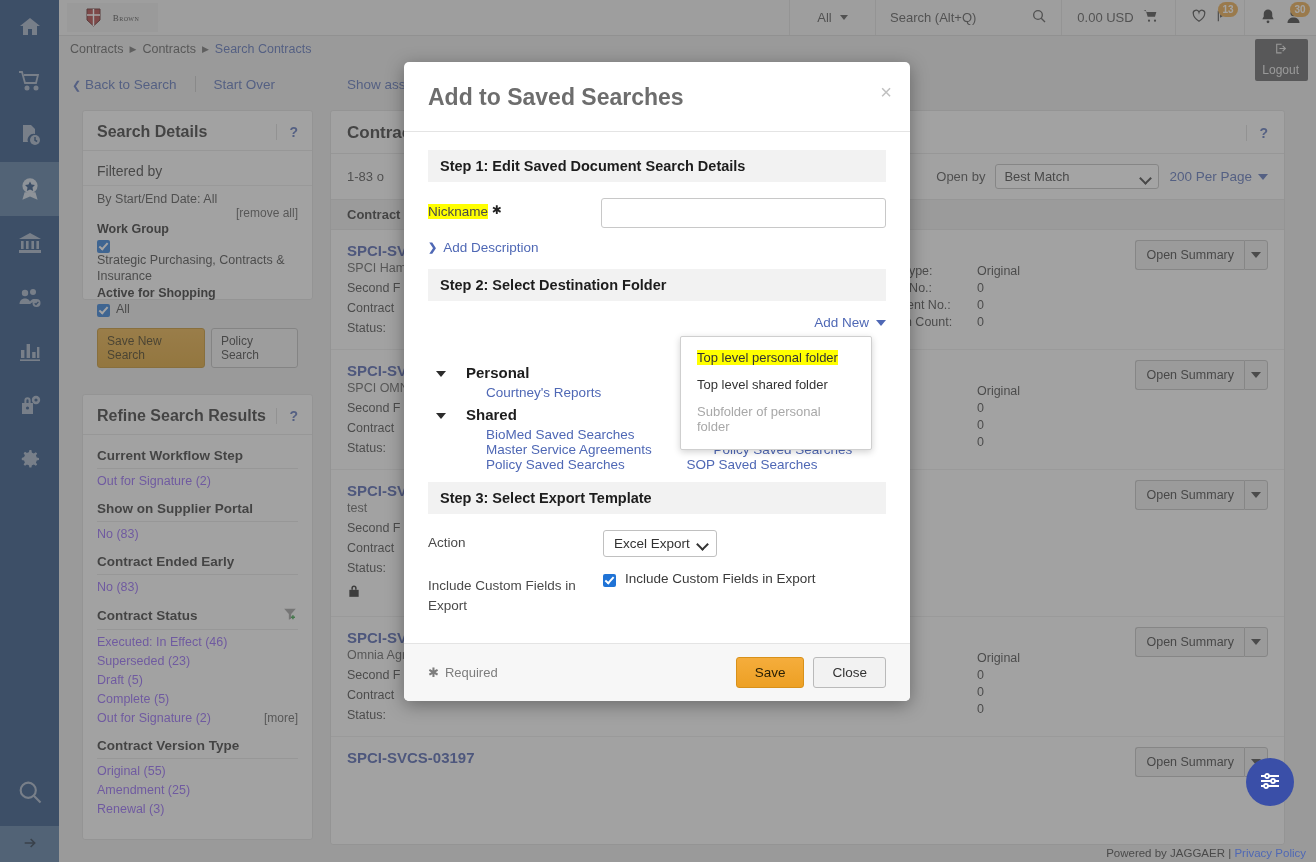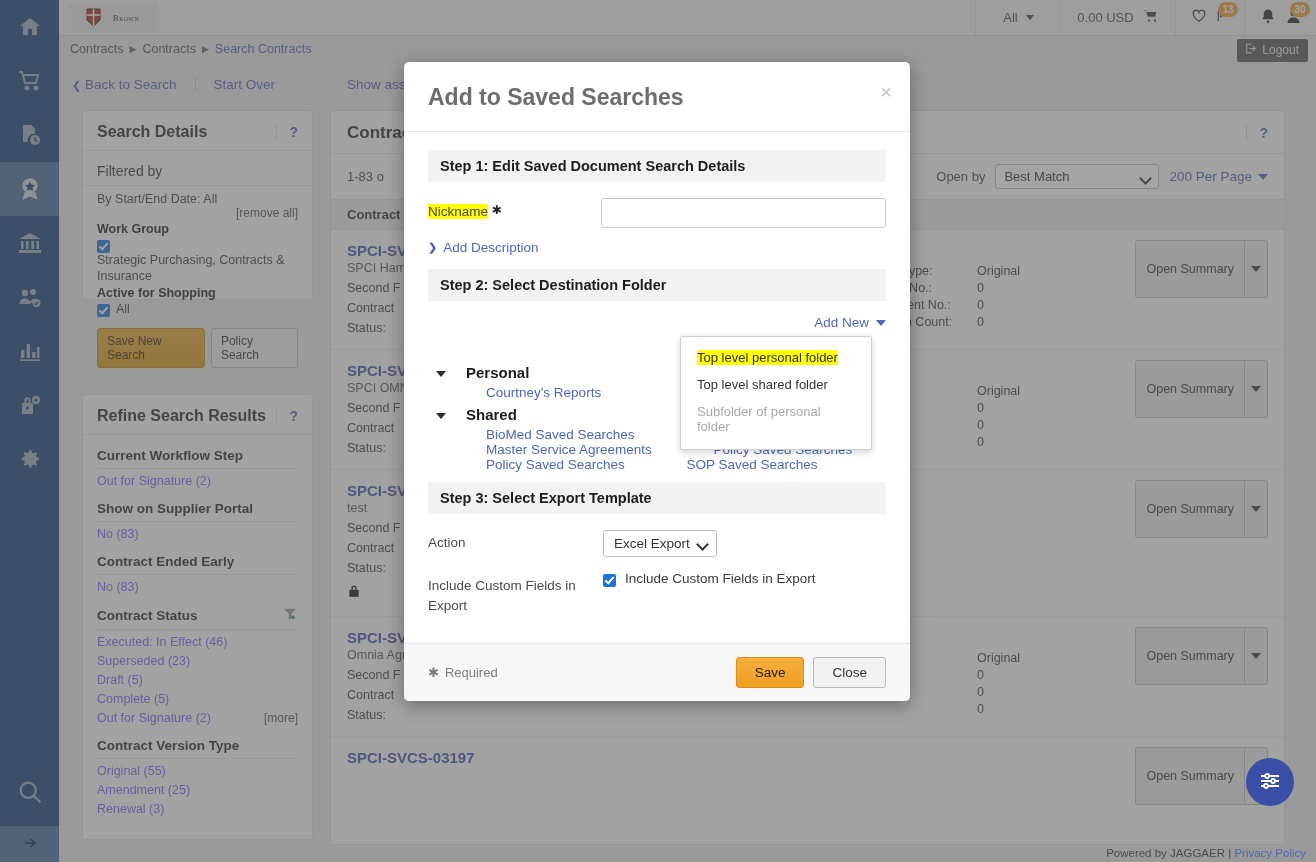--- a/index.html
+++ b/index.html
@@ -86,21 +86,21 @@
 
   
   .logout-strip {
     position: absolute; right: 0; top: 36px; height: 28px; width: 300px;
     z-index: 14;
   }
   .logout-btn {
     position: absolute; right: 8px; top: 3px;
     background: #58585a; color: #e6e6e6;
     font-size: 12px; padding: 3px 9px 4px 7px; border-radius: 2px;
-    display: flex; align-items: center; gap: 5px;
+    display: flex; align-items: center; gap: 5px; flex-direction: column;
   }
 
   
   .breadcrumb {
     position: absolute; left: 70px; top: 42px;
     font-size: 12.5px; color: #555;
     display: flex; align-items: center; gap: 6px;
     z-index: 14;
   }
   .breadcrumb .sep { font-size: 9px; color: #666; }
@@ -217,21 +217,21 @@
   .rr-mid { width: 260px; font-size: 12.5px; color: #3a3a3a; padding-top: 22px; }
   .rr-right { flex: 1; font-size: 12.5px; color: #3a3a3a; padding-top: 22px; }
   .kv { display: flex; padding-bottom: 3px; }
   .kv-k { width: 120px; }
   .open-summary {
     position: absolute; right: 16px; top: 10px;
     display: flex; align-items: stretch;
   }
   .os-main {
     background: #eaeaea; border: 1px solid #bcbcbc; border-right: none;
-    padding: 21px 10px; font-size: 12.5px; color: #333; border-radius: 3px 0 0 3px;
+    padding: 7px 10px; font-size: 12.5px; color: #333; border-radius: 3px 0 0 3px;
   }
   .os-caret {
     background: #eaeaea; border: 1px solid #bcbcbc; border-radius: 0 3px 3px 0;
     width: 24px; display: flex; align-items: center; justify-content: center;
   }
   .caret-dk {
     width: 0; height: 0; border-left: 5px solid transparent;
     border-right: 5px solid transparent; border-top: 6px solid #3b3b3b;
   }
   .lock-ico { margin-top: 8px; }
@@ -454,20 +454,29 @@
             <path d="M1 1h13v11l-6.5 6L1 12z" fill="#a33" stroke="#5a1a1a" stroke-width="1"></path>
             <path d="M7.5 1v17M1 7h13" stroke="#fff" stroke-width="1.4"></path>
           </svg>
       </span>
       <span class="logo-text">Brown</span>
     </div>
     <div class="topbar-spacer"></div>
     <div class="tb-cell all-cell">
       <span>All</span>
       <span class="caret-dn"></span>
+    </div>
+    <div class="tb-cell search-cell">
+      <span>Search (Alt+Q)</span>
+      <span>
+        <svg width="16" height="16" viewBox="0 0 24 24" fill="none" stroke="#4a4a4a" stroke-width="2">
+            <circle cx="10.5" cy="10.5" r="6.5"></circle>
+            <path d="M15.3 15.3 21 21"></path>
+          </svg>
+      </span>
     </div>
     <div class="tb-cell cart-cell">
       <span>0.00 USD</span>
       <span>
         <svg width="18" height="16" viewBox="0 0 24 24" fill="#3c3c3c">
             <path d="M1 3h3l3 10h11l2-7H6"></path>
             <circle cx="9" cy="19" r="1.6"></circle>
             <circle cx="18" cy="19" r="1.6"></circle>
           </svg>
       </span>

